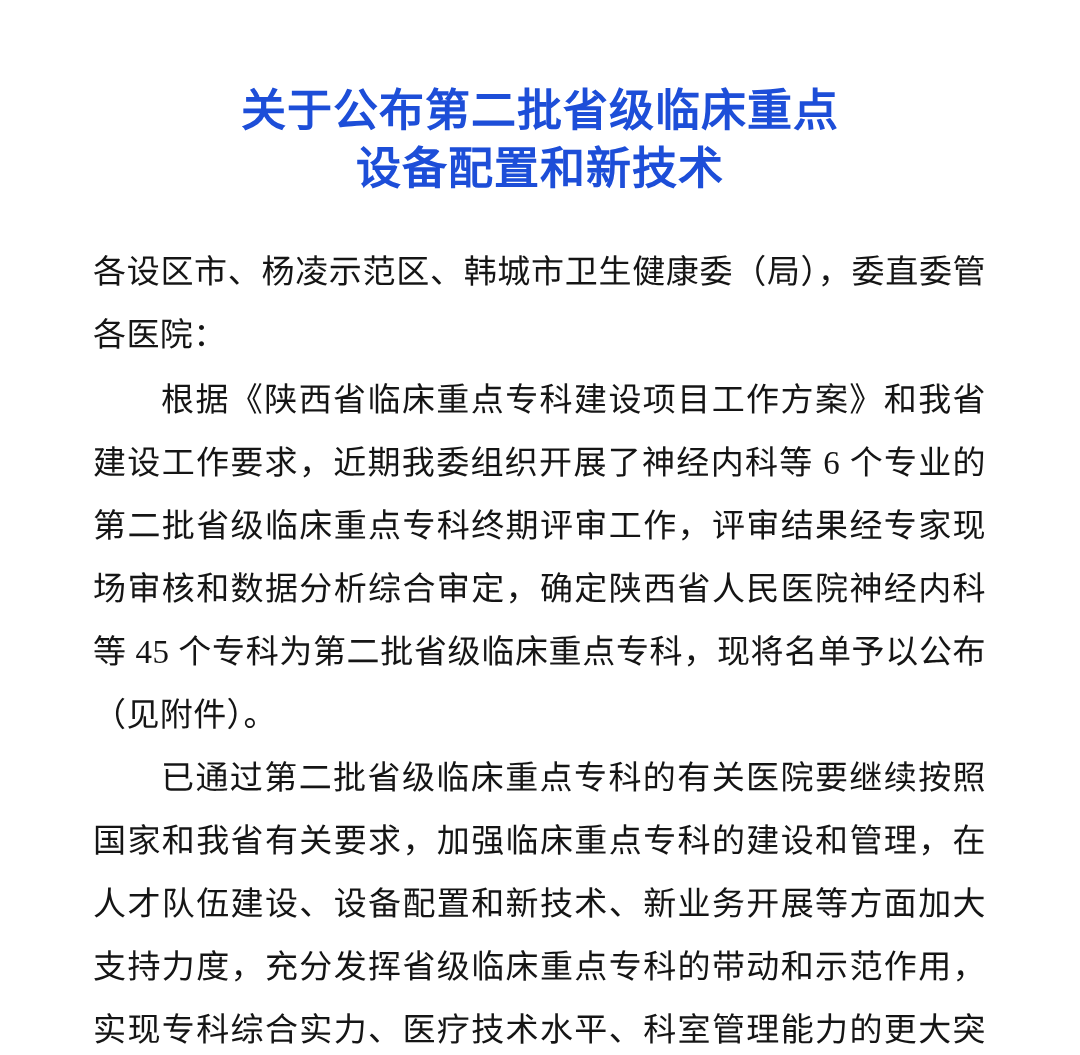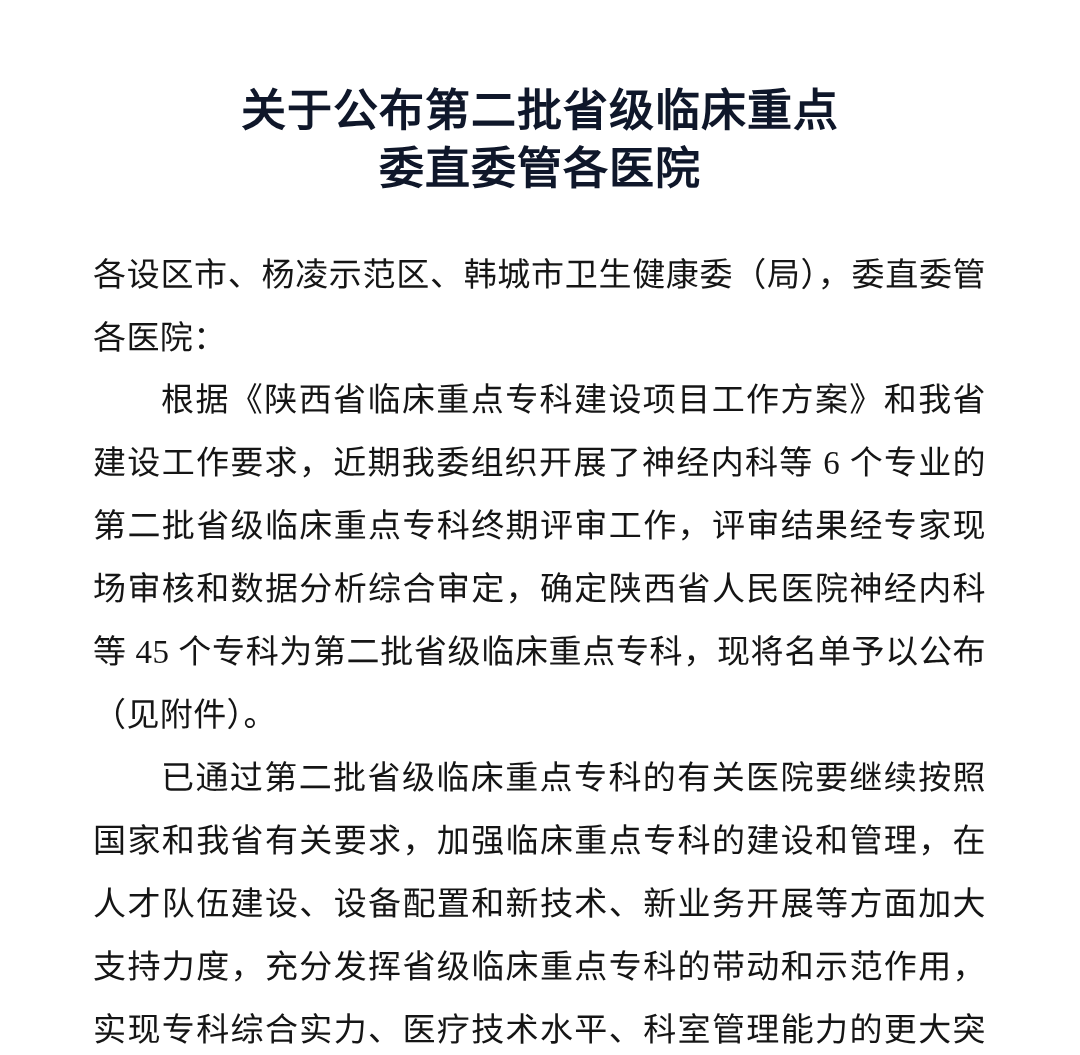--- a/index.html
+++ b/index.html
@@ -25,21 +25,21 @@
     position: absolute;
     top: 52px;
     left: 0;
     width: 1080px;
     text-align: center;
     font-family: "DejaVu Serif", "Liberation Serif", serif;
     font-weight: 700;
     font-size: 45px;
     line-height: 58px;
     letter-spacing: 1px;
-    color: #0f172a;
+    color: #1d4ed8;
     -webkit-font-smoothing: antialiased;
   }
   .doc-title .tline {
     display: block;
     white-space: nowrap;
   }
 
   
   .body-block {
     position: absolute;
@@ -60,40 +60,41 @@
     text-justify: inter-character;
     text-align-last: left;
     word-break: break-all;
     font-size: 33px;
     line-height: 63px;
   }
 
   .para.salutation {
     text-indent: 0;
     margin-bottom: 0;
+    font-family: Liberation Mono, monospace;
   }
 
   .para.indented {
     text-indent: 68px;
     font-family: Liberation Serif, serif;
   }
 
   
   .para + .para {
     margin-top: 0;
   }
 </style>
 </head>
 <body>
 
 <div class="page">
 
   <h1 class="doc-title">
     <span class="tline">关于公布第二批省级临床重点</span>
-    <span class="tline">委直委管各医院</span>
+    <span class="tline">设备配置和新技术</span>
   </h1>
 
   <div class="body-block">
 
     <p class="para salutation">各设区市、杨凌示范区、韩城市卫生健康委（局），委直委管各医院：</p>
 
     <p class="para indented">根据《陕西省临床重点专科建设项目工作方案》和我省建设工作要求，近期我委组织开展了神经内科等 6 个专业的第二批省级临床重点专科终期评审工作，评审结果经专家现场审核和数据分析综合审定，确定陕西省人民医院神经内科等 45 个专科为第二批省级临床重点专科，现将名单予以公布（见附件）。</p>
 
     <p class="para indented">已通过第二批省级临床重点专科的有关医院要继续按照国家和我省有关要求，加强临床重点专科的建设和管理，在人才队伍建设、设备配置和新技术、新业务开展等方面加大支持力度，充分发挥省级临床重点专科的带动和示范作用，实现专科综合实力、医疗技术水平、科室管理能力的更大突破。</p>
 

